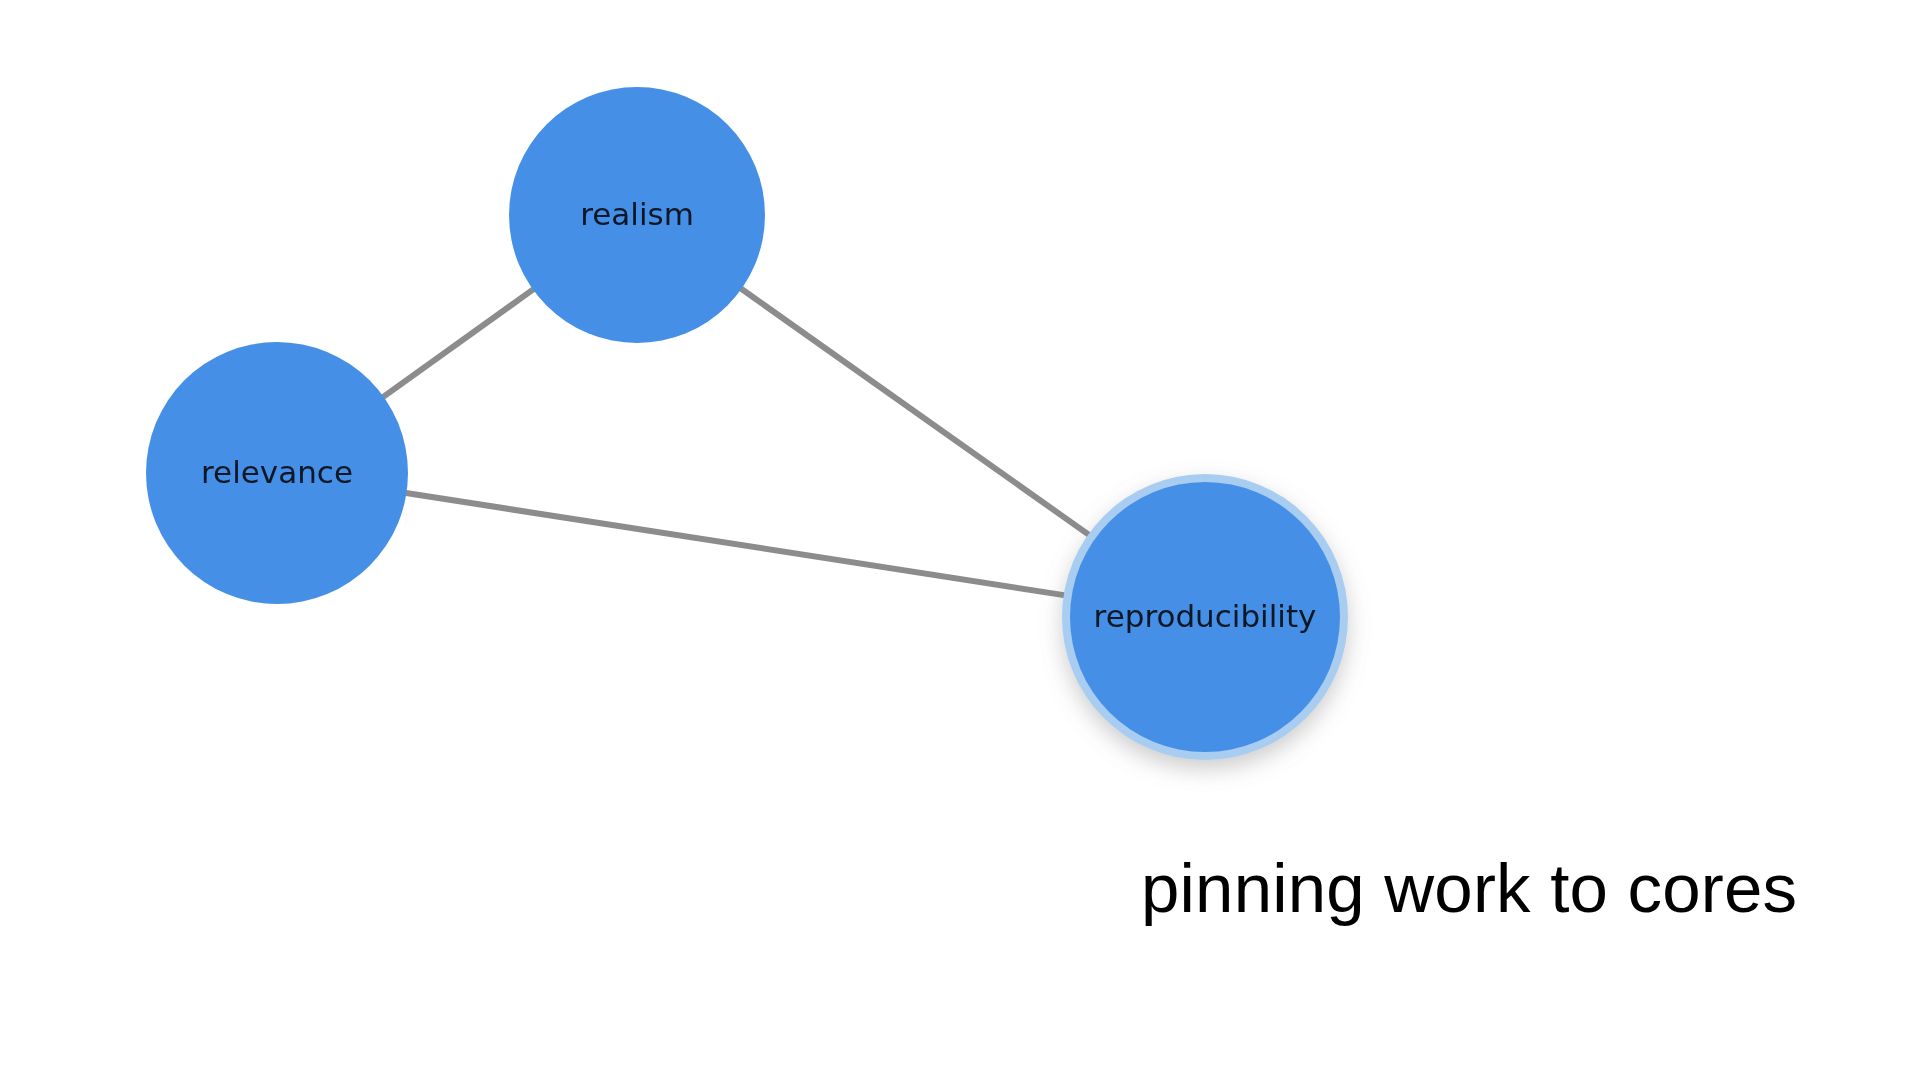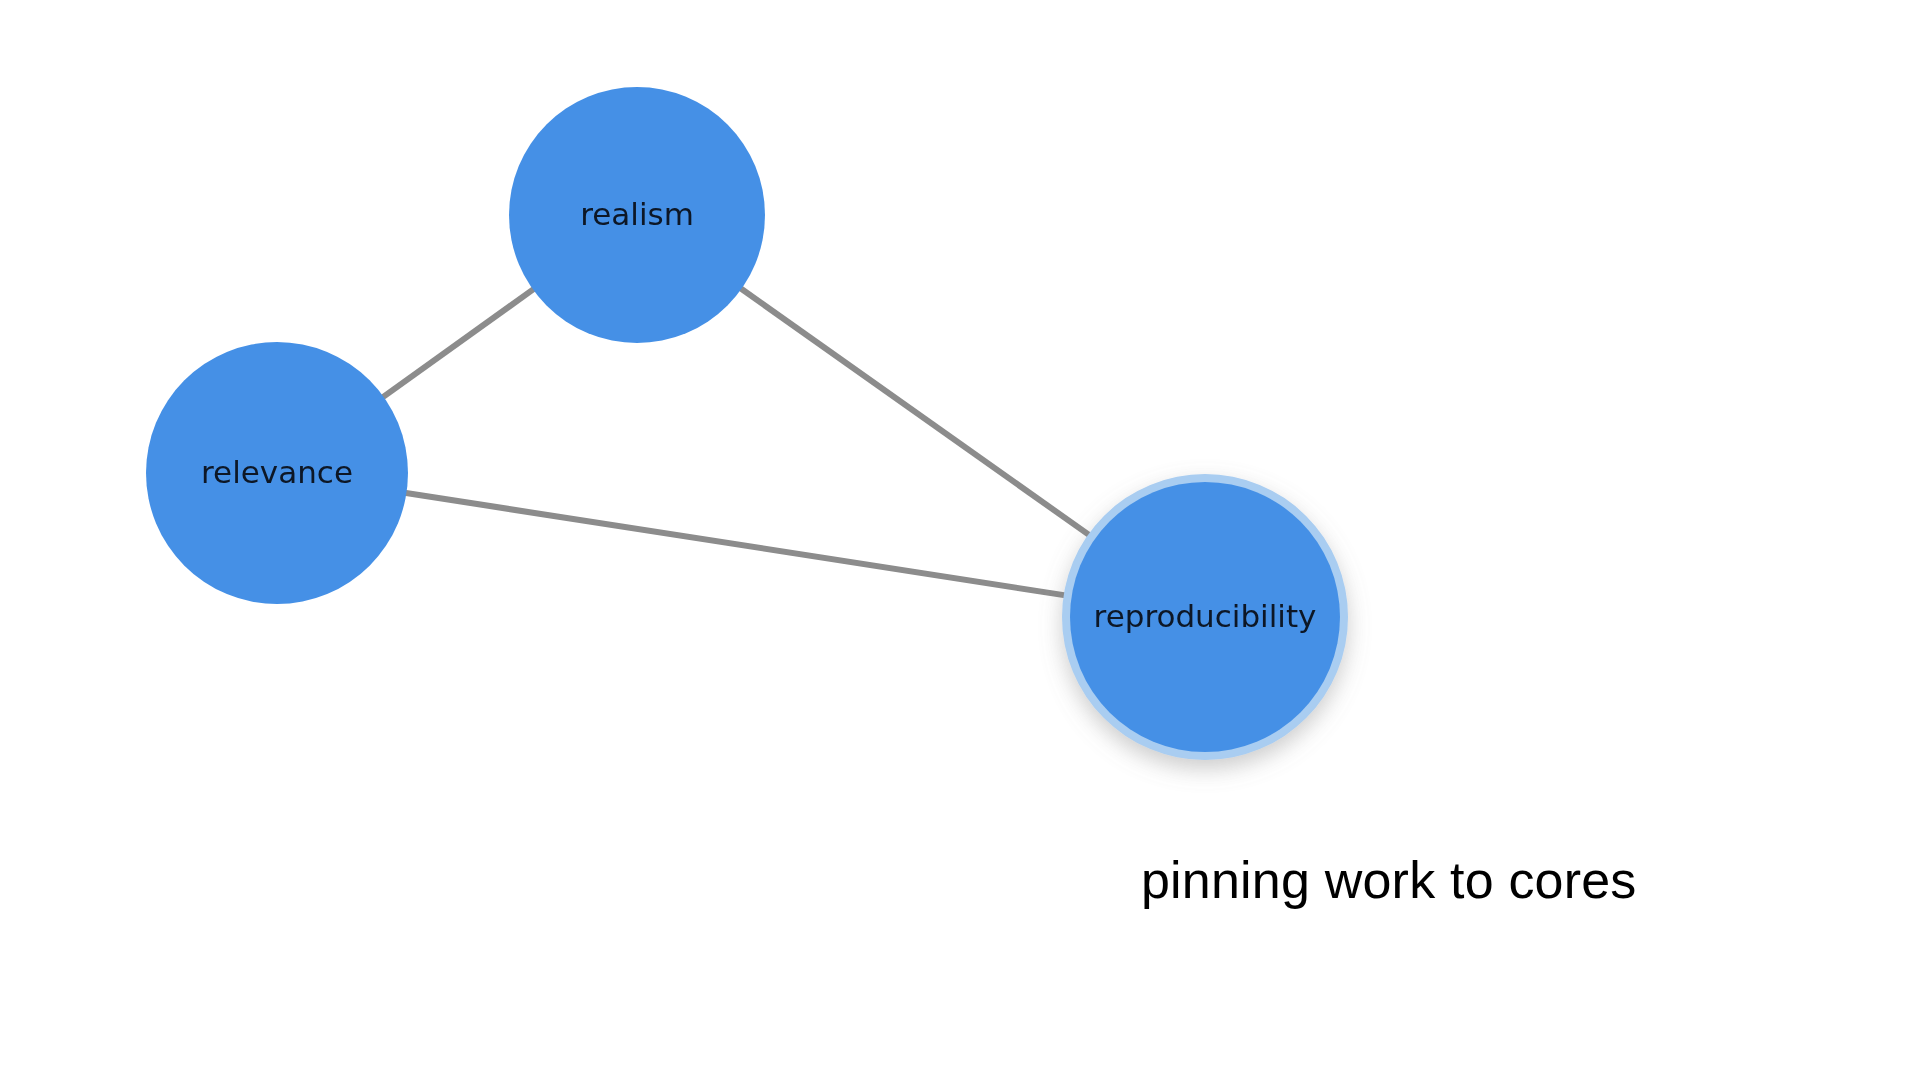--- a/index.html
+++ b/index.html
@@ -83,15 +83,15 @@
           <text class="node-label" x="277" y="474" font-size="31" fill="#0d1726">relevance</text>
         </g>
         <g>
           <circle cx="1205" cy="617" r="143" fill="#a9cdf1" filter="url(#node-shadow)"></circle>
           <circle cx="1205" cy="617" r="135" fill="#4590e6"></circle>
           <text class="node-label" x="1205" y="618" font-size="31" fill="#0d1726">reproducibility</text>
         </g>
       </g>
   </svg>
 
-  <div id="caption" style="left: 1141px; top: 854px; font-size: 52px; color: rgb(0, 0, 0);">pinning work to cores</div>
+  <div id="caption" style="left: 1141px; top: 854px; font-size: 69px; color: rgb(0, 0, 0);">pinning work to cores</div>
 
 </div>
 
 </body></html>

